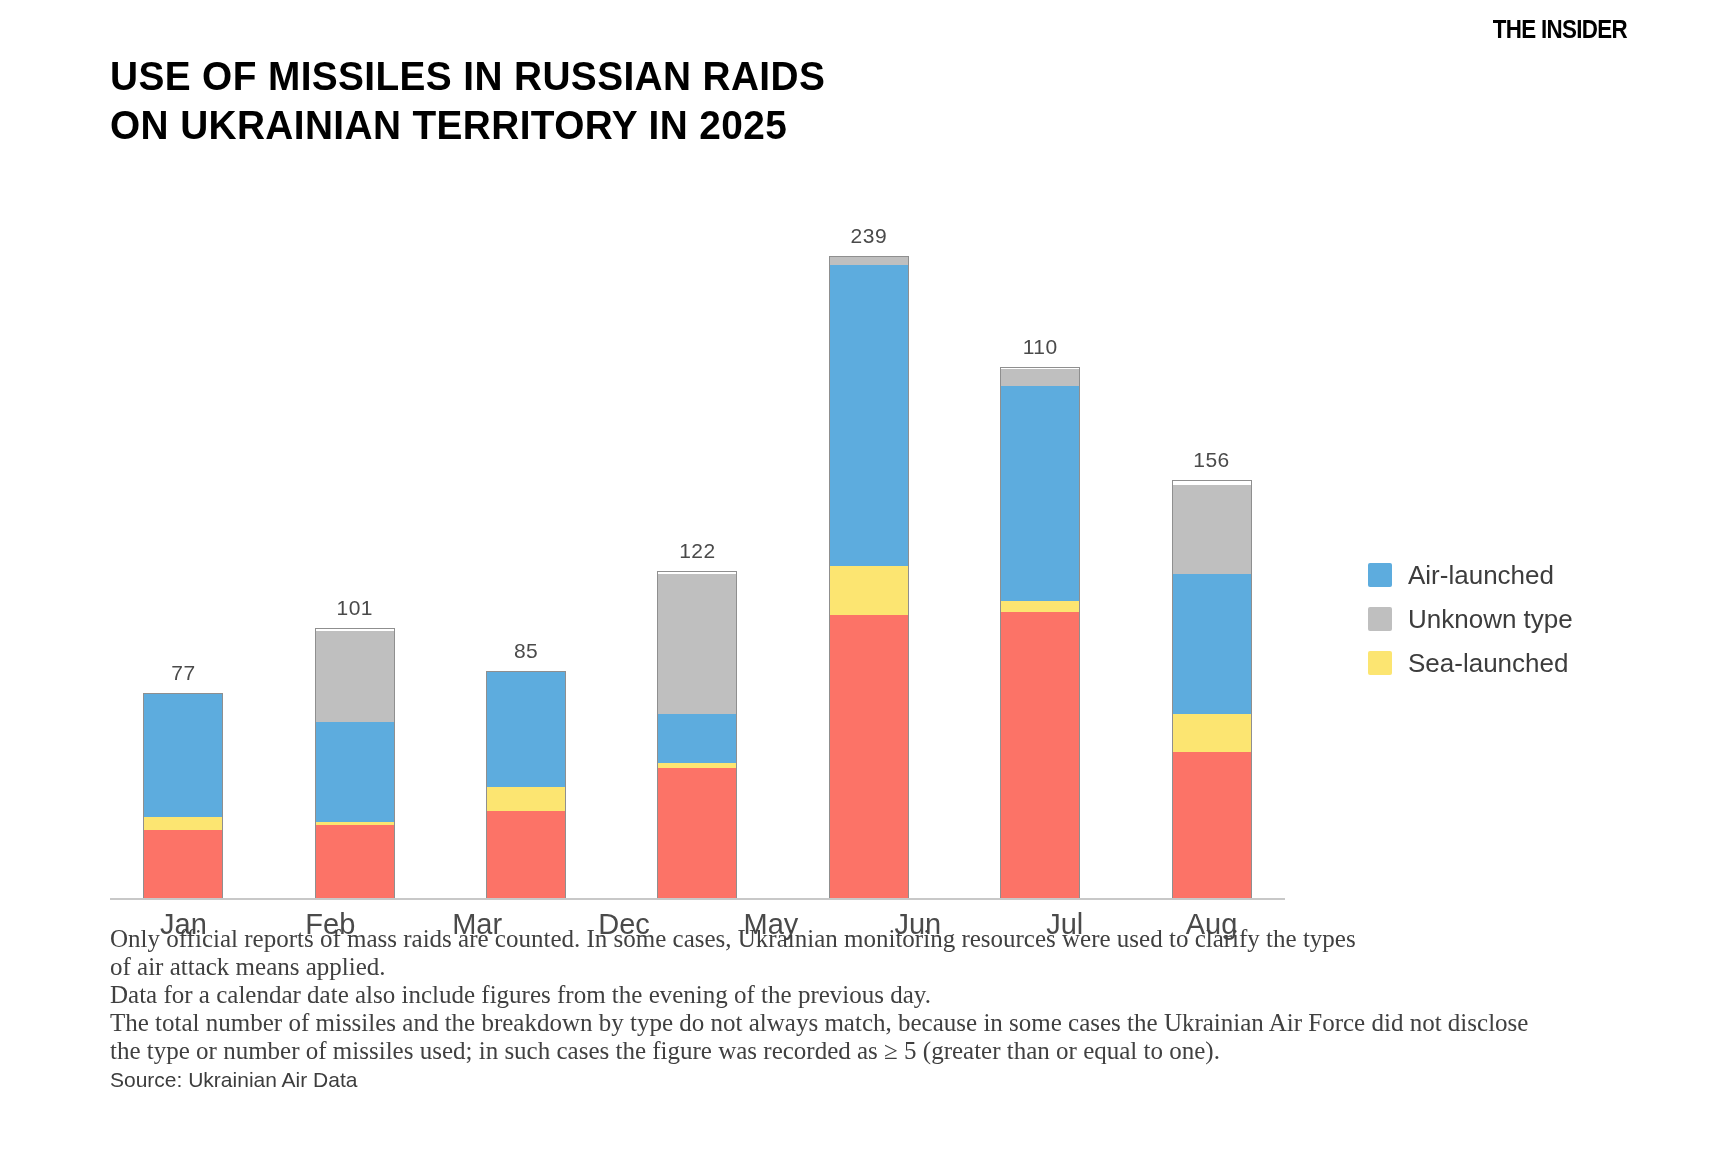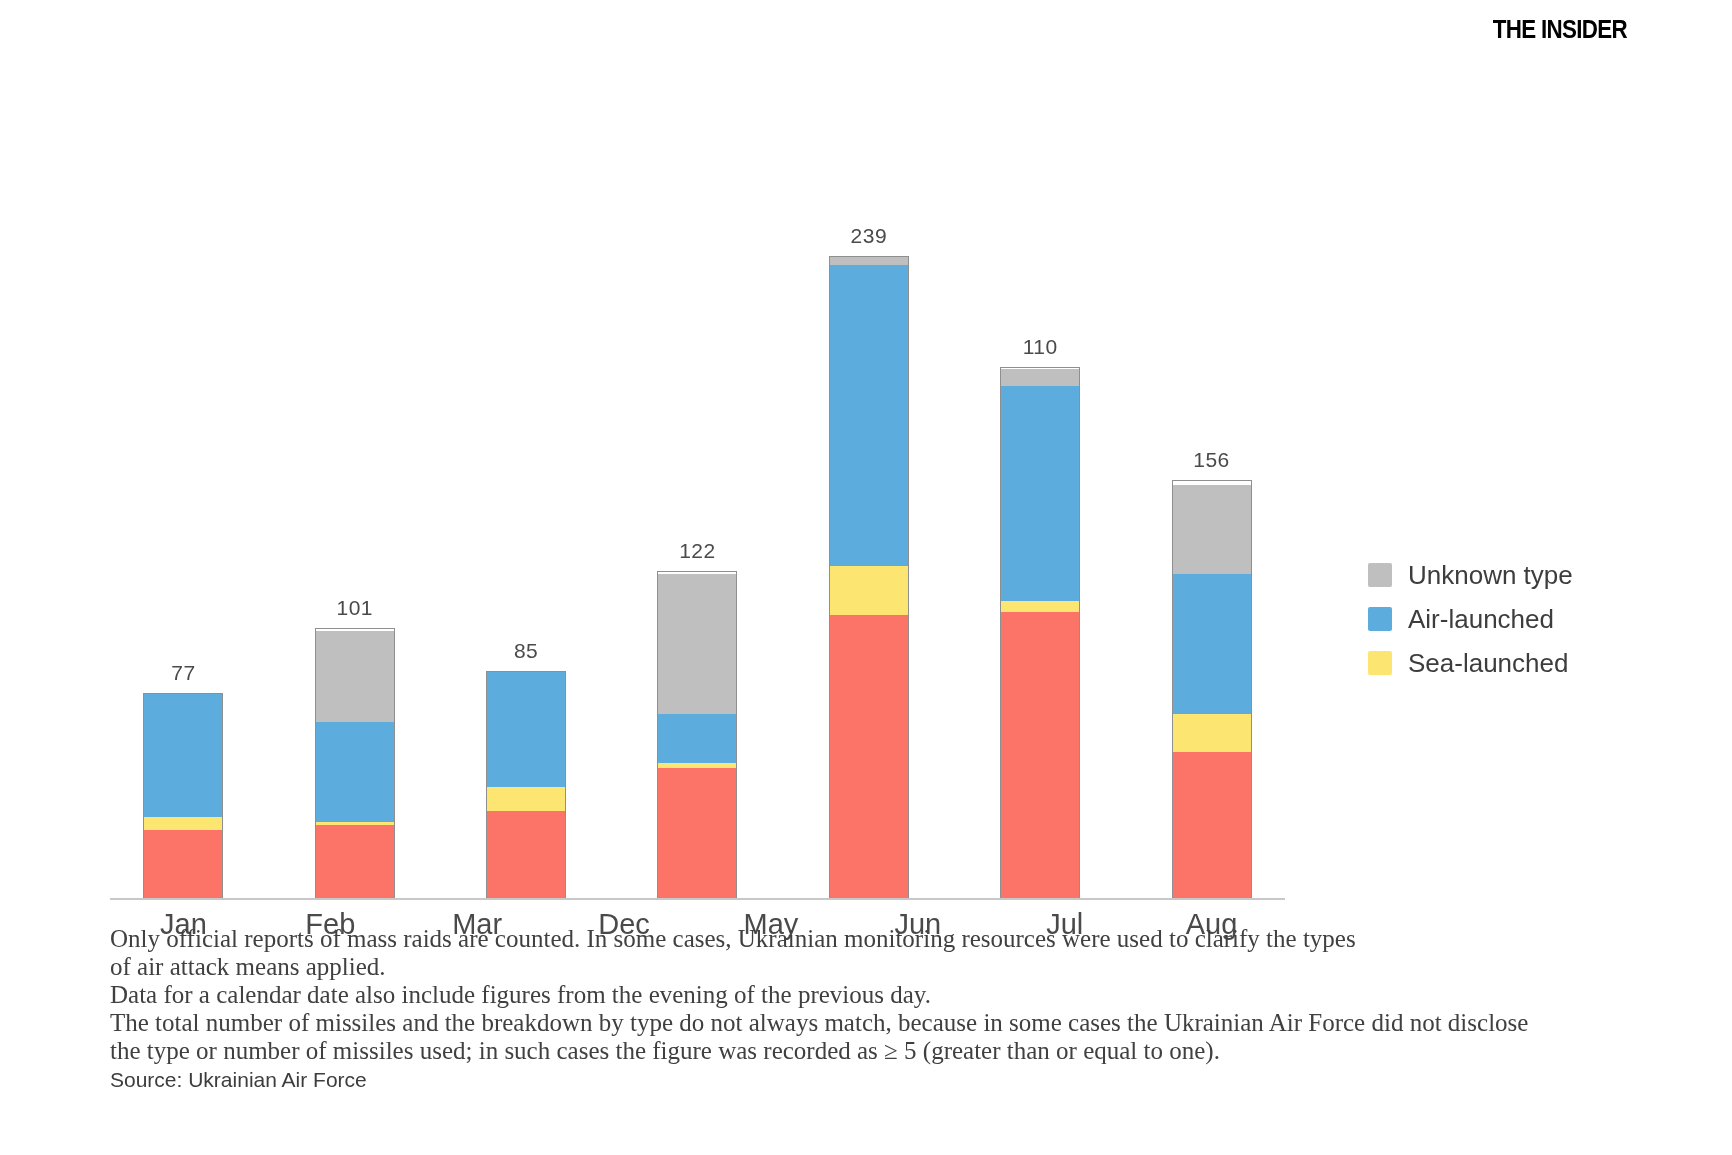--- a/index.html
+++ b/index.html
@@ -162,20 +162,24 @@
     top: 1068px;
     font-size: 21px;
     color: #3d3d3d;
   }
 </style>
 </head>
 <body>
 
 <div id="page">
 
+  <div id="header">
+    <h1 id="title">USE OF MISSILES IN RUSSIAN RAIDS
+ON UKRAINIAN TERRITORY IN 2025</h1>
+  </div>
   <div id="logo">THE INSIDER</div>
 
   <div id="plot">
     <div id="bars">
         <div class="bar-slot">
           <div class="bar-total" style="bottom: 215.429px;">77</div>
           <div class="bar-stack" style="height: 207.429px;">
             <div class="seg seg-air" style="height: 123.918px; background: rgb(93, 172, 222);"></div>
             <div class="seg seg-sea" style="height: 13.4694px; background: rgb(252, 229, 113);"></div>
             <div class="seg seg-ground" style="height: 70.0408px; background: rgb(252, 115, 103);"></div>
@@ -244,35 +248,35 @@
       <div class="xlabel">Mar</div>
       <div class="xlabel">Dec</div>
       <div class="xlabel">May</div>
       <div class="xlabel">Jun</div>
       <div class="xlabel">Jul</div>
       <div class="xlabel">Aug</div>
     </div>
 
   <div id="legend">
       <div class="legend-row">
+        <span class="legend-swatch" style="background: rgb(93, 172, 222);"></span>
+        <span class="legend-label">Air-launched</span>
+      </div>
+      <div class="legend-row">
         <span class="legend-swatch" style="background: rgb(191, 191, 191);"></span>
         <span class="legend-label">Unknown type</span>
-      </div>
-      <div class="legend-row">
-        <span class="legend-swatch" style="background: rgb(93, 172, 222);"></span>
-        <span class="legend-label">Air-launched</span>
       </div>
       <div class="legend-row">
         <span class="legend-swatch" style="background: rgb(252, 229, 113);"></span>
         <span class="legend-label">Sea-launched</span>
       </div>
     </div>
 
   <div id="notes">
       <div class="note-line">Only official reports of mass raids are counted. In some cases, Ukrainian monitoring resources were used to clarify the types
 of air attack means applied.</div>
       <div class="note-line">Data for a calendar date also include figures from the evening of the previous day.</div>
       <div class="note-line">The total number of missiles and the breakdown by type do not always match, because in some cases the Ukrainian Air Force did not disclose
 the type or number of missiles used; in such cases the figure was recorded as ≥ 5 (greater than or equal to one).</div>
     </div>
-  <div id="source">Source: Ukrainian Air Force</div>
+  <div id="source">Source: Ukrainian Air Data</div>
 
 </div>
 
 </body></html>

